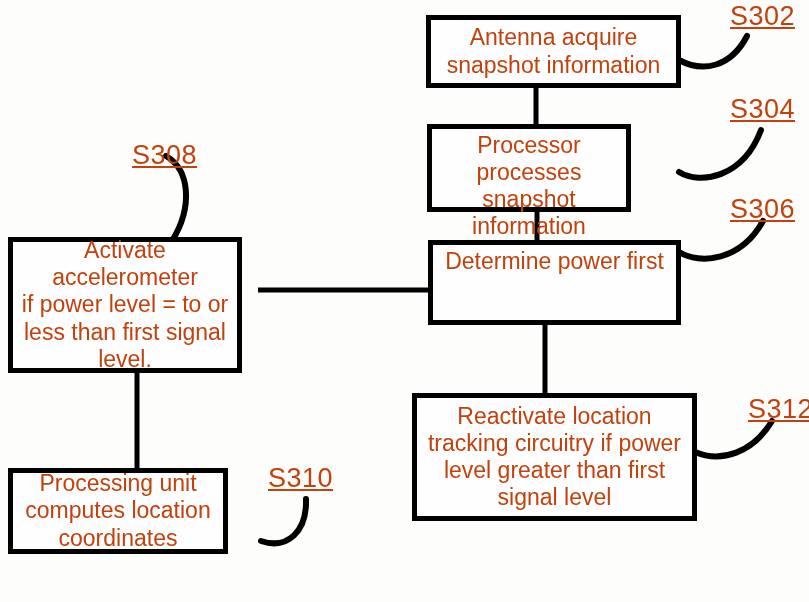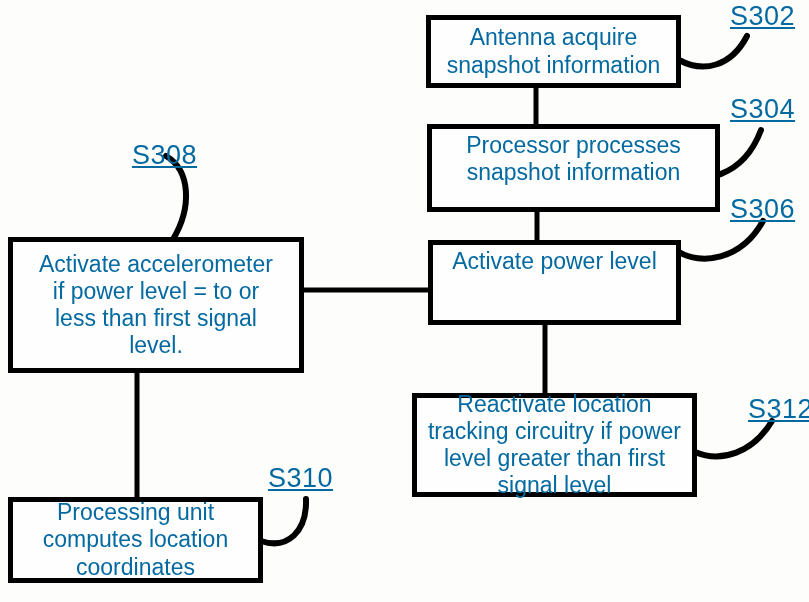--- a/index.html
+++ b/index.html
@@ -6,21 +6,21 @@
     margin: 0;
     padding: 0;
     background: #ffffff;
   }
   .stage {
     position: relative;
     width: 809px;
     height: 602px;
     background: #fdfdfb;
     font-family: "Liberation Sans", sans-serif;
-    color: #0369a1;
+    color: #c2410c;
     overflow: hidden;
   }
   .connectors {
     position: absolute;
     left: 0;
     top: 0;
     width: 809px;
     height: 602px;
   }
   .node {
@@ -70,43 +70,43 @@
     <path d="M 166,156 C 190,170 193,207 172,241" fill="none" stroke="#000" stroke-width="6" stroke-linecap="round"></path>
     <path d="M 261,541 C 288,550 307,531 306,499" fill="none" stroke="#000" stroke-width="6" stroke-linecap="round"></path>
     <path d="M 695,452 C 721,463 753,453 772,421" fill="none" stroke="#000" stroke-width="6" stroke-linecap="round"></path>
   </svg>
 
   <div class="node" style="left:426px; top:15px; width:255px; height:73px;">
     <div class="node-text">Antenna acquire
 snapshot information</div>
   </div>
 
-  <div class="node top-align" style="left:427px; top:124px; width:293px; height:88px;">
+  <div class="node top-align" style="left:427px; top:124px; width:204px; height:88px;">
     <div class="node-text">Processor processes
 snapshot information</div>
   </div>
 
   <div class="node top-align" style="left:428px; top:240px; width:253px; height:85px;">
-    <div class="node-text">Activate power level</div>
+    <div class="node-text">Determine power first</div>
   </div>
 
-  <div class="node" style="left:8px; top:237px; width:296px; height:136px;">
+  <div class="node" style="left:8px; top:237px; width:234px; height:136px;">
     <div class="node-text">Activate accelerometer
 if power level = to or
 less than first signal
 level.</div>
   </div>
 
-  <div class="node" style="left:8px; top:497px; width:255px; height:86px;">
+  <div class="node" style="left:8px; top:468px; width:220px; height:86px;">
     <div class="node-text">Processing unit
 computes location
 coordinates</div>
   </div>
 
-  <div class="node" style="left:412px; top:393px; width:285px; height:104px;">
+  <div class="node" style="left:412px; top:393px; width:285px; height:128px;">
     <div class="node-text">Reactivate location
 tracking circuitry if power
 level greater than first
 signal level</div>
   </div>
 
   <div class="step-label" style="left:730px; top:2px;">S302</div>
   <div class="step-label" style="left:730px; top:95px;">S304</div>
   <div class="step-label" style="left:730px; top:195px;">S306</div>
   <div class="step-label" style="left:132px; top:141px;">S308</div>

